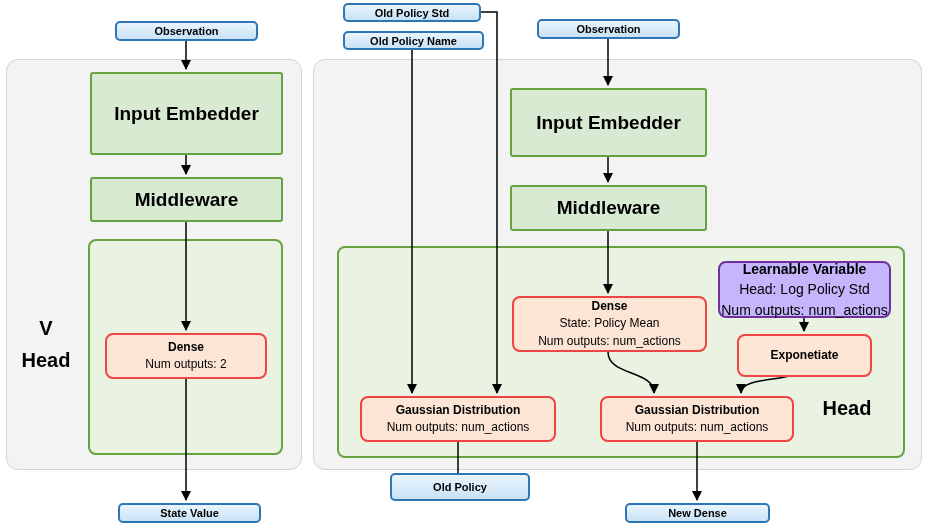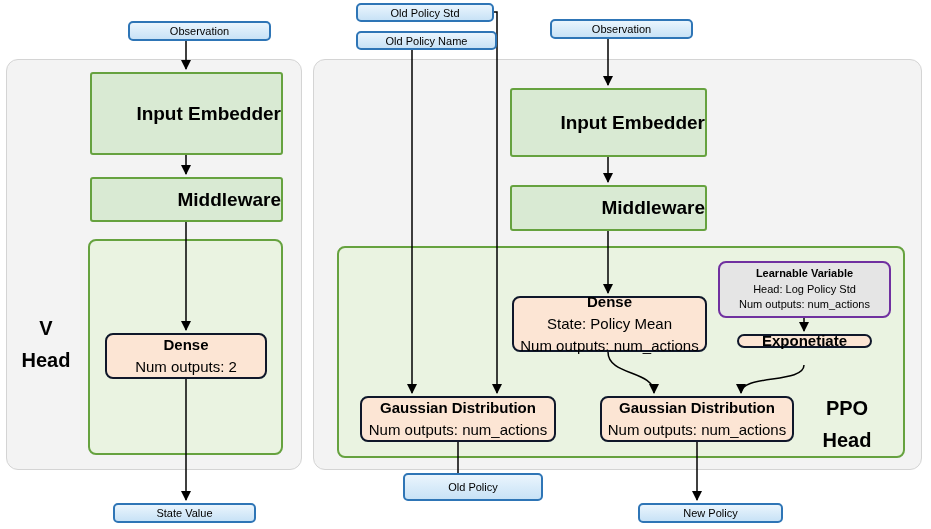--- a/index.html
+++ b/index.html
@@ -17,33 +17,33 @@
   }
   #arrows{position:absolute;left:0;top:0;z-index:3;pointer-events:none;}
   .node{
     position:absolute;box-sizing:border-box;display:flex;flex-direction:column;
     align-items:center;justify-content:center;text-align:center;z-index:4;
     color:#000;
   }
   .blue{
     background:linear-gradient(#eaf5fd,#c8e2f6);
     border:2px solid #2e75b6;border-radius:5px;
-    font-weight:normal;font-size:11px;margin-left:13px;
+    font-weight:bold;font-size:11px;
   }
   .greenbox{
     background:#d9ead3;border:2px solid #66a23f;border-radius:3px;
-    font-weight:bold;font-size:19px;align-items:flex-end;
+    font-weight:bold;font-size:19px;
   }
   .orange{
-    background:#fce5d4;border:2px solid #0f172a;border-radius:8px;
-    font-size:15px;line-height:1.45;
+    background:#fce5d4;border:2px solid #ef4444;border-radius:8px;
+    font-size:12px;line-height:1.45;
   }
   .purple{
-    background:#e5e5e5;border:2px solid #7030a0;border-radius:8px;
-    font-size:11px;line-height:1.45;
+    background:#c4b5fd;border:2px solid #7030a0;border-radius:8px;
+    font-size:14px;line-height:1.45;
   }
   .title{font-weight:bold;}
   .head-label{
     position:absolute;z-index:4;font-weight:bold;font-size:20px;
     text-align:center;line-height:1.6;color:#000;
   }
 </style>
 </head>
 <body>
 
@@ -98,21 +98,21 @@
   <div class="node orange" style="left:105px;top:333px;width:162px;height:46px;">
     <span class="title">Dense</span>
     <span>Num outputs: 2</span>
   </div>
 
   <div class="head-label" style="left:6px;top:312px;width:80px;">
     <div>V</div>
     <div>Head</div>
   </div>
 
-  <div class="node blue" style="left:100px;top:503px;width:143px;height:20px;">
+  <div class="node blue" style="left:118px;top:503px;width:143px;height:20px;">
     <span>State Value</span>
   </div>
 
   <div class="node blue" style="left:343px;top:3px;width:138px;height:19px;">
     <span>Old Policy Std</span>
   </div>
 
   <div class="node blue" style="left:343px;top:31px;width:141px;height:19px;">
     <span>Old Policy Name</span>
   </div>
@@ -134,40 +134,39 @@
     <span>State: Policy Mean</span>
     <span>Num outputs: num_actions</span>
   </div>
 
   <div class="node purple" style="left:718px;top:261px;width:173px;height:57px;">
     <span class="title">Learnable Variable</span>
     <span>Head: Log Policy Std</span>
     <span>Num outputs: num_actions</span>
   </div>
 
-  <div class="node orange" style="left:737px;top:334px;width:135px;height:14px;">
+  <div class="node orange" style="left:737px;top:334px;width:135px;height:43px;">
     <span class="title">Exponetiate</span>
   </div>
 
   <div class="node orange" style="left:360px;top:396px;width:196px;height:46px;">
     <span class="title">Gaussian Distribution</span>
     <span>Num outputs: num_actions</span>
   </div>
 
   <div class="node orange" style="left:600px;top:396px;width:194px;height:46px;">
     <span class="title">Gaussian Distribution</span>
     <span>Num outputs: num_actions</span>
   </div>
 
   <div class="head-label" style="left:803px;top:392px;width:88px;">
-    <div>PPO</div>
     <div>Head</div>
   </div>
 
   <div class="node blue" style="left:390px;top:473px;width:140px;height:28px;">
     <span>Old Policy</span>
   </div>
 
   <div class="node blue" style="left:625px;top:503px;width:145px;height:20px;">
-    <span>New Policy</span>
+    <span>New Dense</span>
   </div>
 
 </div>
 
 </body></html>

